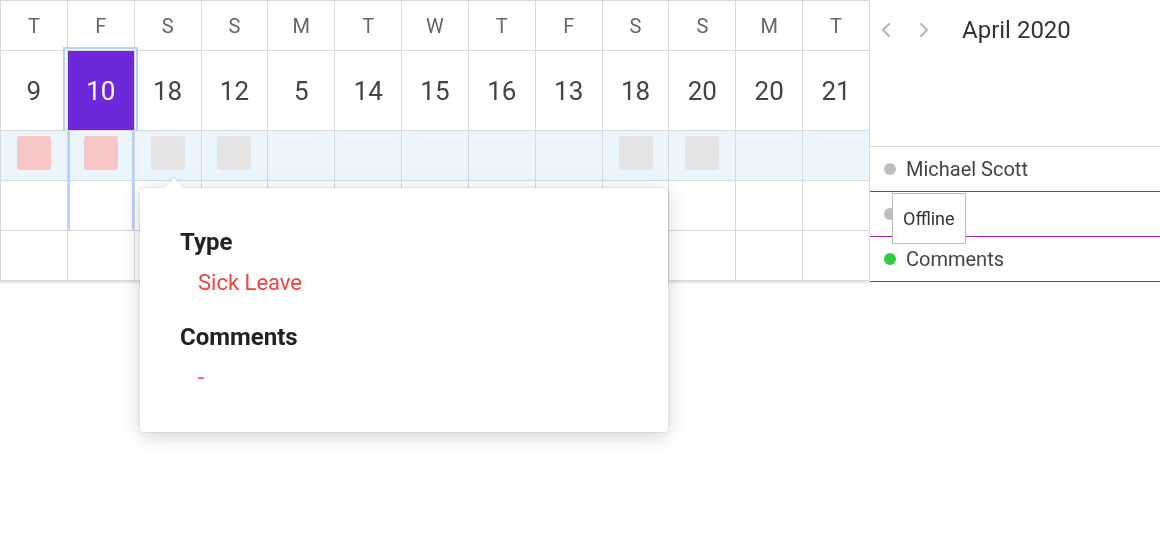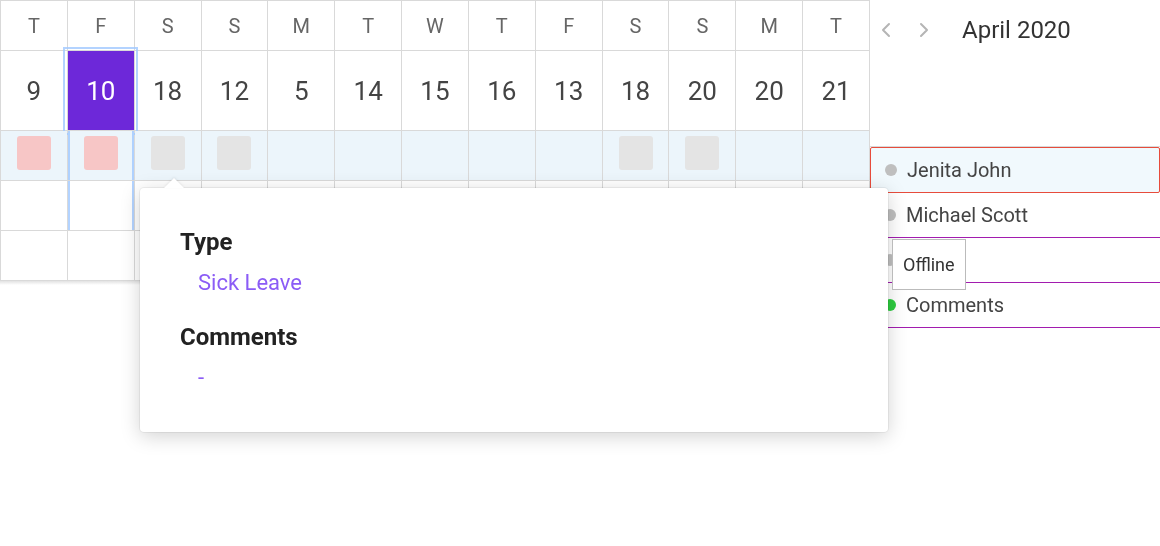--- a/index.html
+++ b/index.html
@@ -81,21 +81,21 @@
   .cal-bottom-shadow {
     height: 4px;
     background: linear-gradient(#e2e2e2, transparent);
   }
 
   
   .popover {
     position: absolute;
     top: 188px;
     left: 140px;
-    width: 748px;
+    width: 528px;
     background: #fff;
     border-radius: 4px;
     box-shadow: 0 4px 20px rgba(0,0,0,0.18), 0 0 0 1px rgba(0,0,0,0.05);
     padding: 40px 20px 42px 40px;
     z-index: 50;
   }
   .popover::before {
     content: "";
     position: absolute;
     top: -10px;
@@ -107,21 +107,21 @@
     filter: drop-shadow(0 -1px 1px rgba(0,0,0,0.08));
   }
   .popover h4 {
     margin: 0 0 14px 0;
     font-size: 24px;
     font-weight: 700;
     color: #222;
   }
   .popover .val {
     font-size: 22px;
-    color: #8b5cf6;
+    color: #ef4444;
     margin: 0 0 28px 18px;
   }
   .popover .val.last { margin-bottom: 0; }
 
   
   .month-nav {
     display: flex;
     align-items: center;
     justify-content: flex-start;
     gap: 10px;
@@ -285,24 +285,20 @@
       </span>
       <span class="chev">
         <svg width="16" height="16" viewBox="0 0 16 16">
             <path d="M6 2 L12 8 L6 14" stroke="#b5b5b5" stroke-width="2" fill="none" stroke-linecap="round" stroke-linejoin="round"></path>
           </svg>
       </span>
       <span class="month-label">April 2020</span>
     </div>
     <div class="spacer" style="height:80px;"></div>
     <div class="user-list" id="user-list">
-        <div class="user-row selected">
-          <span class="dot dot-gray"></span>
-          <span>Jenita John</span>
-        </div>
         <div class="user-row">
           <span class="dot dot-gray"></span>
           <span>Michael Scott</span>
           <div class="tooltip">Offline</div>
         </div>
         <div class="user-row">
           <span class="dot dot-gray"></span>
           <span>muthu</span>
         </div>
         <div class="user-row">

